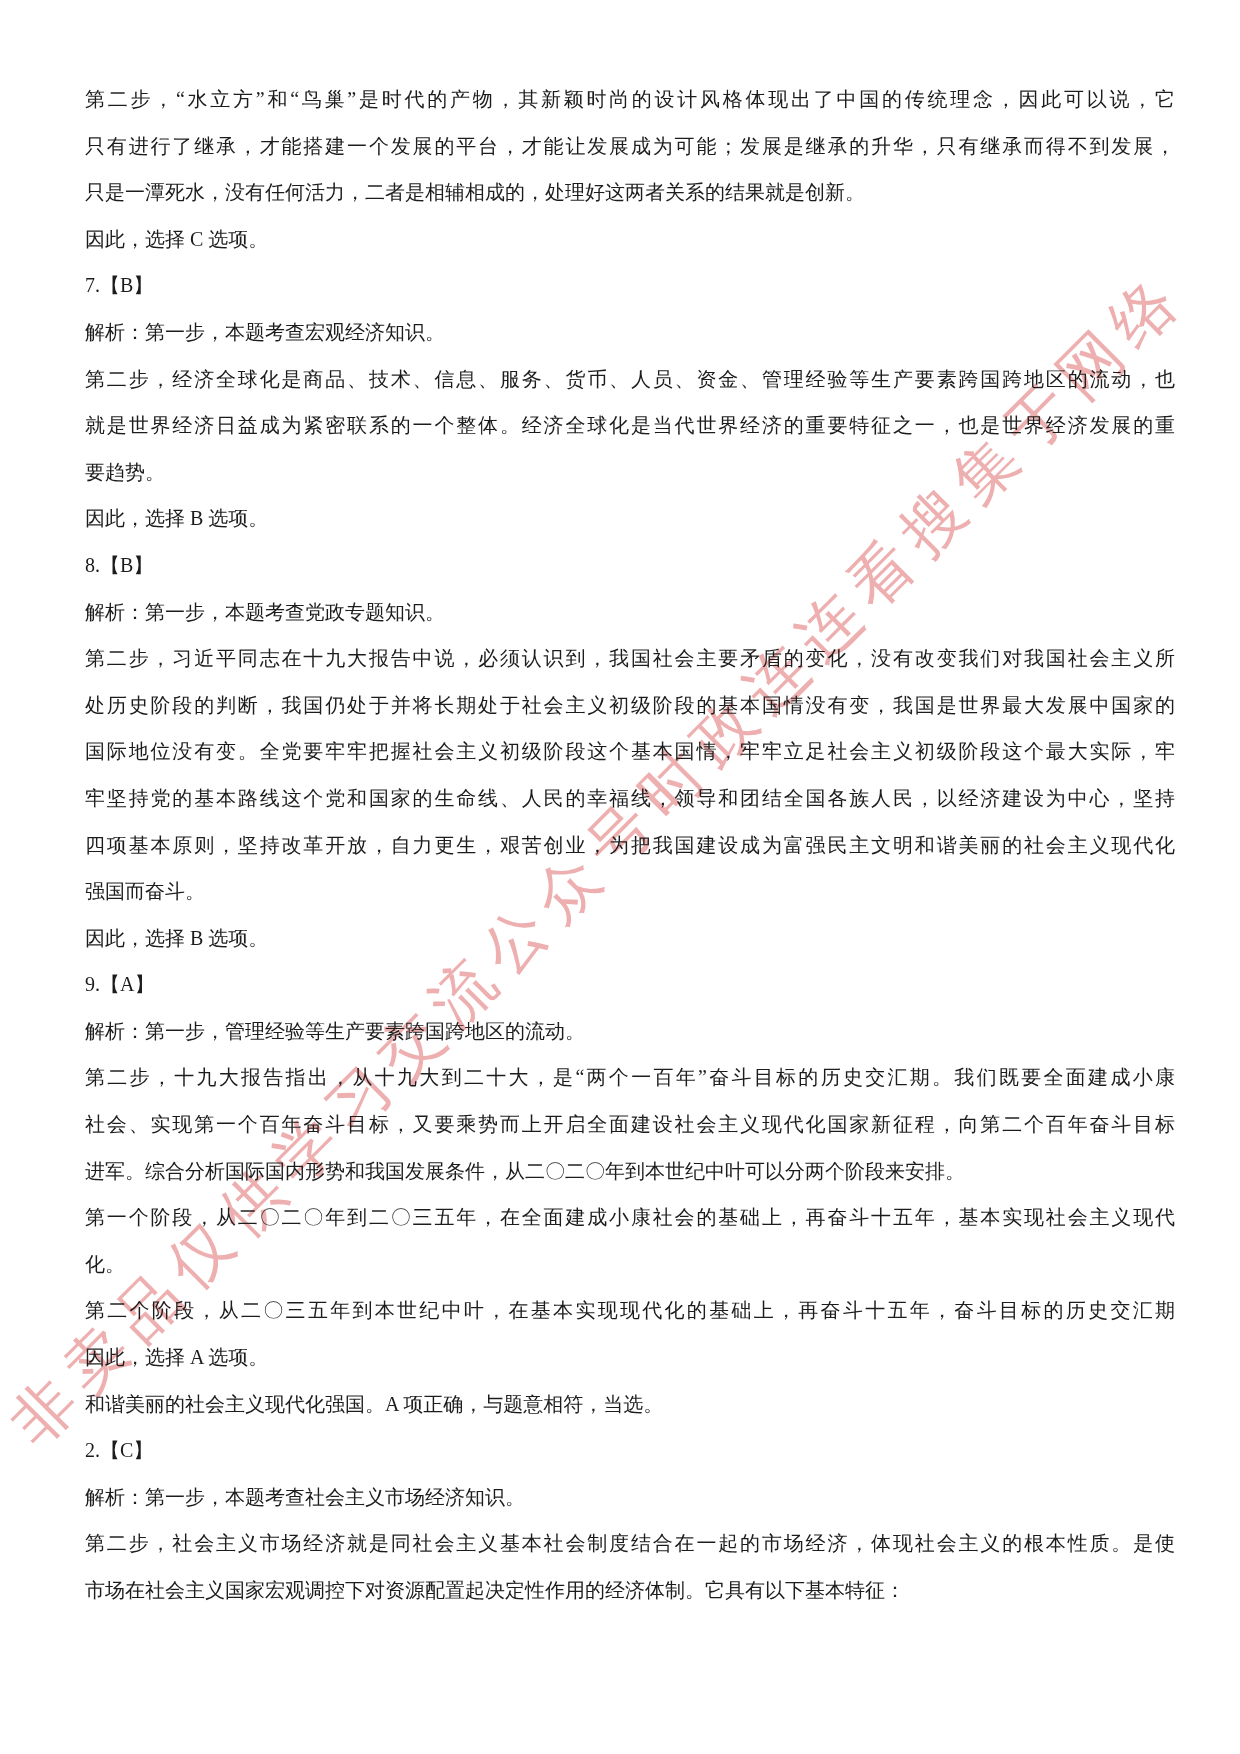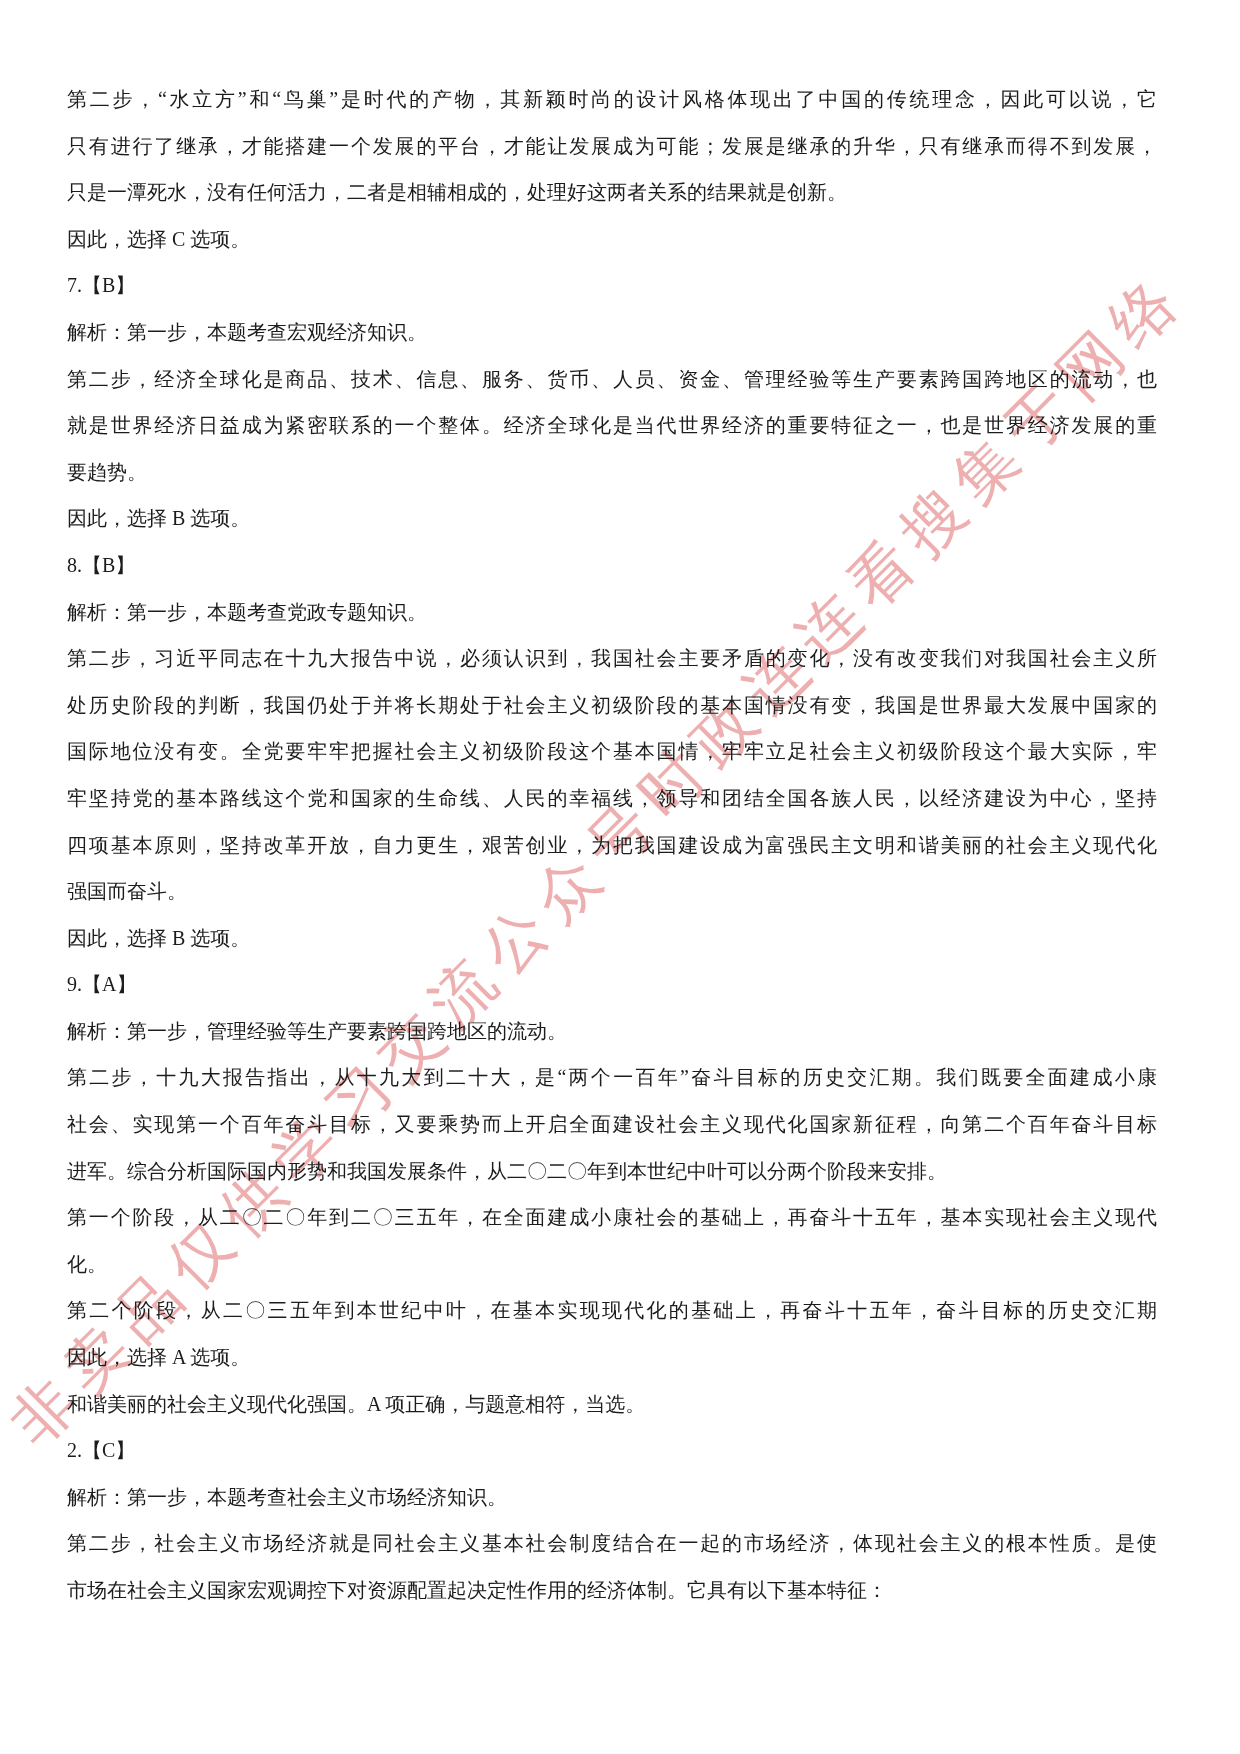--- a/index.html
+++ b/index.html
@@ -26,21 +26,21 @@
     font-size:62px;
     line-height:62px;
     letter-spacing:12px;
     opacity:0.55;
     z-index:0;
     pointer-events:none;
   }
   
   .doc{
     position:absolute;
-    left:67px;
+    left:85px;
     top:76px;
     width:1090px;
     z-index:1;
     color:#1c1c1c;
     font-size:20px;
   }
   .line{
     height:46.6px;
     line-height:46.6px;
     white-space:nowrap;

